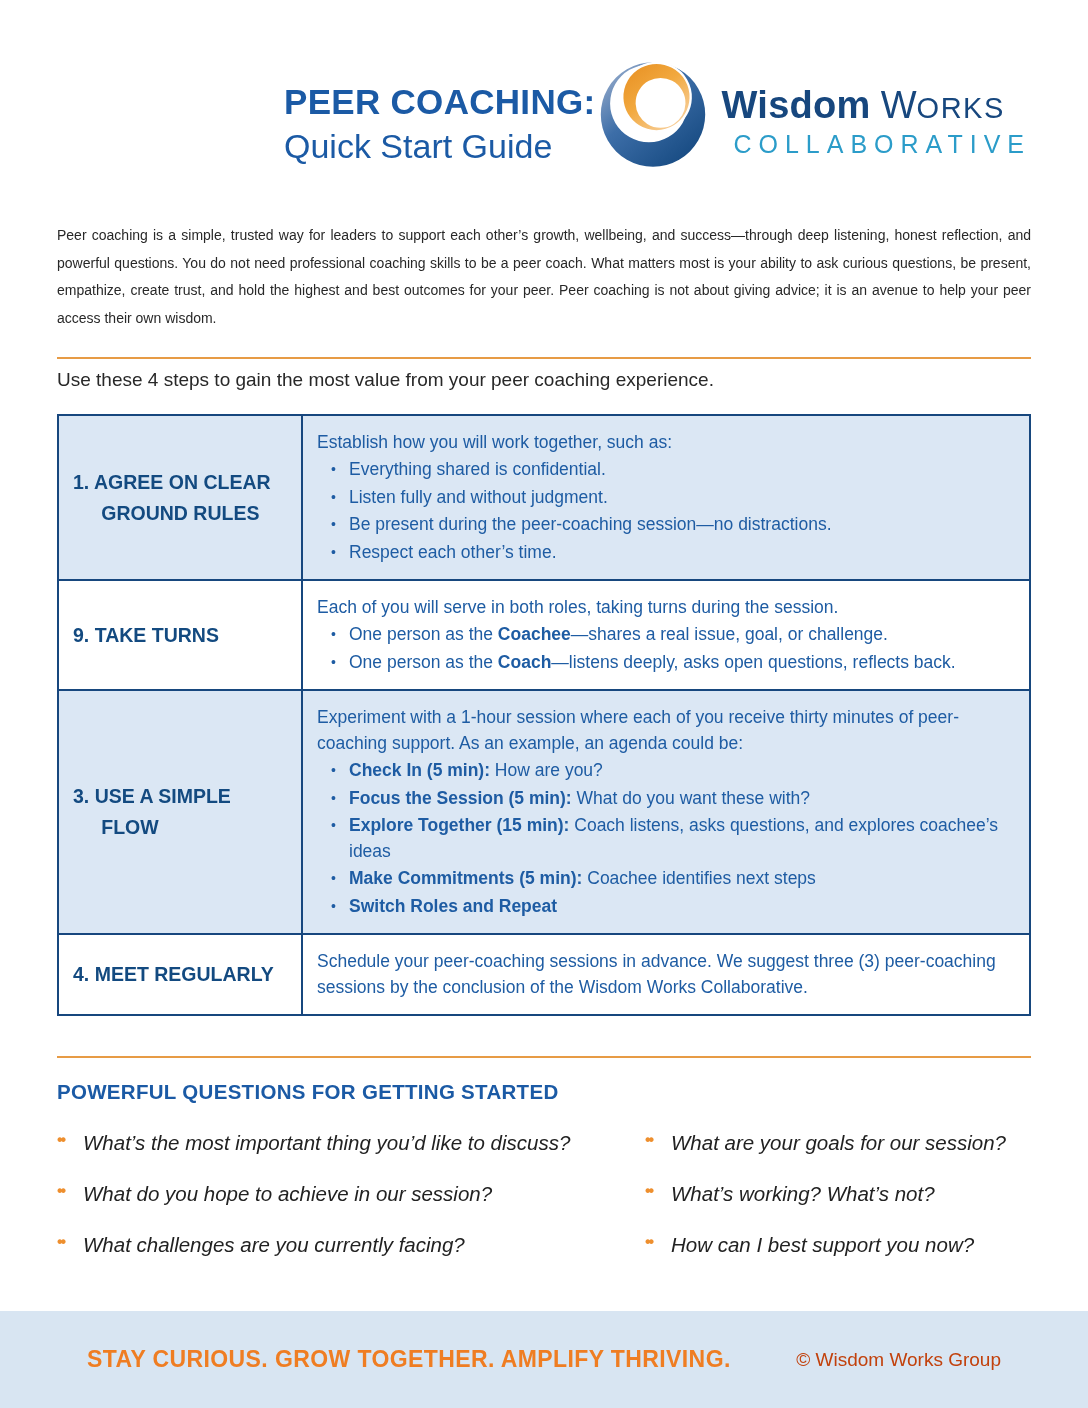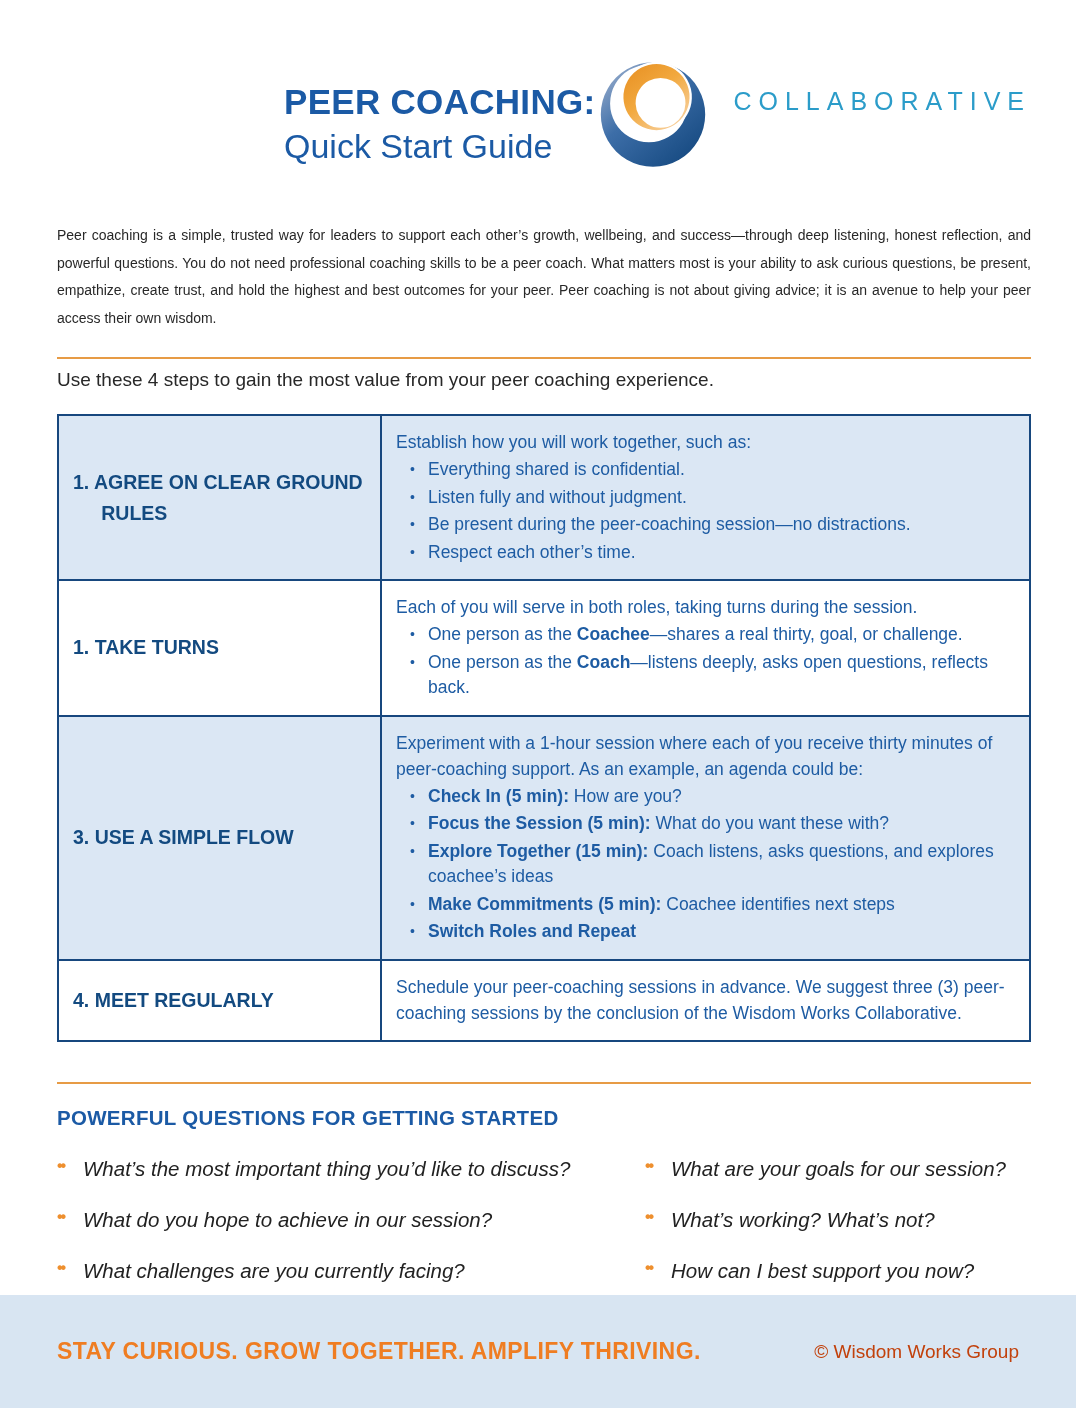--- a/index.html
+++ b/index.html
@@ -34,21 +34,21 @@
   .rule { border:none; border-top:2px solid #e79b45; margin-top:25px; }
 
   
   .section-heading { margin-top:22px; font-size:20.5px; font-weight:bold; color:#1b5aa5; letter-spacing:.3px; }
   .section-sub { margin-top:10px; font-size:19px; color:#282828; }
 
   
   table.hiw { margin-top:23px; width:974px; border-collapse:collapse; table-layout:fixed; }
   table.hiw td { border:2px solid #17477e; vertical-align:middle; background:#ffffff;margin-left:44px; }
   table.hiw tr.shaded td { background:#dbe7f4; }
-  td.cell-label { width:323px; padding:16px 10px 16px 14px; }
+  td.cell-label { width:244px; padding:16px 10px 16px 14px; }
   .step-label {
     font-size:19.5px; font-weight:bold; color:#134a80; line-height:31px;
     padding-left:1.45em; text-indent:-1.45em;
   }
   td.cell-detail { padding:13px 16px 14px 14px; vertical-align:middle; }
   .step-intro { font-size:17.5px; color:#1e5ca3; line-height:26px; }
   ul.blist { list-style:none; margin-top:1px; margin-left:12px; }
   ul.blist li {
     position:relative; padding-left:20px; font-size:17.5px; color:#1e5ca3;
     line-height:25.5px; margin-top:2px;
@@ -63,23 +63,23 @@
     font-size:20.5px; color:#222222; font-style:italic; margin-bottom:25px;
     line-height:26px; position:relative; padding-left:26px;
   }
   .qdot {
     position:absolute; left:0; top:-3px; font-style:normal; font-weight:bold;
     color:#ee8f2e; letter-spacing:-2px; font-size:16px;
   }
 
   
   .footer-band {
-    position:absolute; left:0; right:12px; bottom:0; height:113px;
+    position:absolute; left:0; right:0; bottom:0; height:97px;
     background:#d8e5f2; display:flex; align-items:center;
-    justify-content:space-between; padding:0 57px;
+    justify-content:space-between; padding:0 87px;
   }
   .tagline { font-size:23px; font-weight:bold; color:#ef7d22; letter-spacing:.4px; }
   .copyright { font-size:19px; color:#c2410c; }
 </style>
 </head>
 <body>
 
 <div class="page">
   <div class="content">
 
@@ -99,20 +99,25 @@
             <linearGradient id="orangegrad" x1="0" y1="0" x2="0.8" y2="1">
               <stop offset="0" stop-color="#e68d1f"></stop>
               <stop offset="0.5" stop-color="#f2a93f"></stop>
               <stop offset="1" stop-color="#f8d3a4"></stop>
             </linearGradient>
           </defs>
           <path fill="url(#bluegrad)" fill-rule="evenodd" d="M50,18 a45,45 0 1,0 0.01,0 Z M46.5,20 a33.5,33.5 0 1,0 0.01,0 Z"></path>
           <path fill="url(#orangegrad)" fill-rule="evenodd" stroke="#ffffff" stroke-width="2" d="M53,18.5 a29.5,29.5 0 1,0 0.01,0 Z M56.5,32.5 a20.5,20.5 0 1,0 0.01,0 Z"></path>
         </svg>
         <div class="logo-text">
+          <div class="logo-line1">
+            <span class="logo-wisdom">Wisdom</span>
+            <span class="logo-works-w">W</span>
+            <span class="logo-works-rest">ORKS</span>
+          </div>
           <div class="logo-line2">COLLABORATIVE</div>
         </div>
       </div>
     </div>
 
     <p class="intro">Peer coaching is a simple, trusted way for leaders to support each other’s growth, wellbeing, and success—through deep listening, honest reflection, and powerful questions. You do not need professional coaching skills to be a peer coach. What matters most is your ability to ask curious questions, be present, empathize, create trust, and hold the highest and best outcomes for your peer. Peer coaching is not about giving advice; it is an avenue to help your peer access their own wisdom.</p>
 
     <hr class="rule">
 
     <p class="section-sub">Use these 4 steps to gain the most value from your peer coaching experience.</p>
@@ -128,26 +133,26 @@
               <ul class="blist">
                 <li><span class="dot">•</span><span>Everything shared is confidential.</span></li>
                 <li><span class="dot">•</span><span>Listen fully and without judgment.</span></li>
                 <li><span class="dot">•</span><span>Be present during the peer-coaching session—no distractions.</span></li>
                 <li><span class="dot">•</span><span>Respect each other’s time.</span></li>
               </ul>
             </td>
           </tr>
           <tr>
             <td class="cell-label">
-              <div class="step-label">1. TAKE TURNS</div>
+              <div class="step-label">9. TAKE TURNS</div>
             </td>
             <td class="cell-detail">
               <div class="step-intro">Each of you will serve in both roles, taking turns during the session.</div>
               <ul class="blist">
-                <li><span class="dot">•</span><span>One person as the </span><b>Coachee</b><span>—shares a real thirty, goal, or challenge.</span></li>
+                <li><span class="dot">•</span><span>One person as the </span><b>Coachee</b><span>—shares a real issue, goal, or challenge.</span></li>
                 <li><span class="dot">•</span><span>One person as the </span><b>Coach</b><span>—listens deeply, asks open questions, reflects back.</span></li>
               </ul>
             </td>
           </tr>
           <tr class="shaded">
             <td class="cell-label">
               <div class="step-label">3. USE A SIMPLE FLOW</div>
             </td>
             <td class="cell-detail">
               <div class="step-intro">Experiment with a 1-hour session where each of you receive thirty minutes of peer-coaching support. As an example, an agenda could be:</div>

